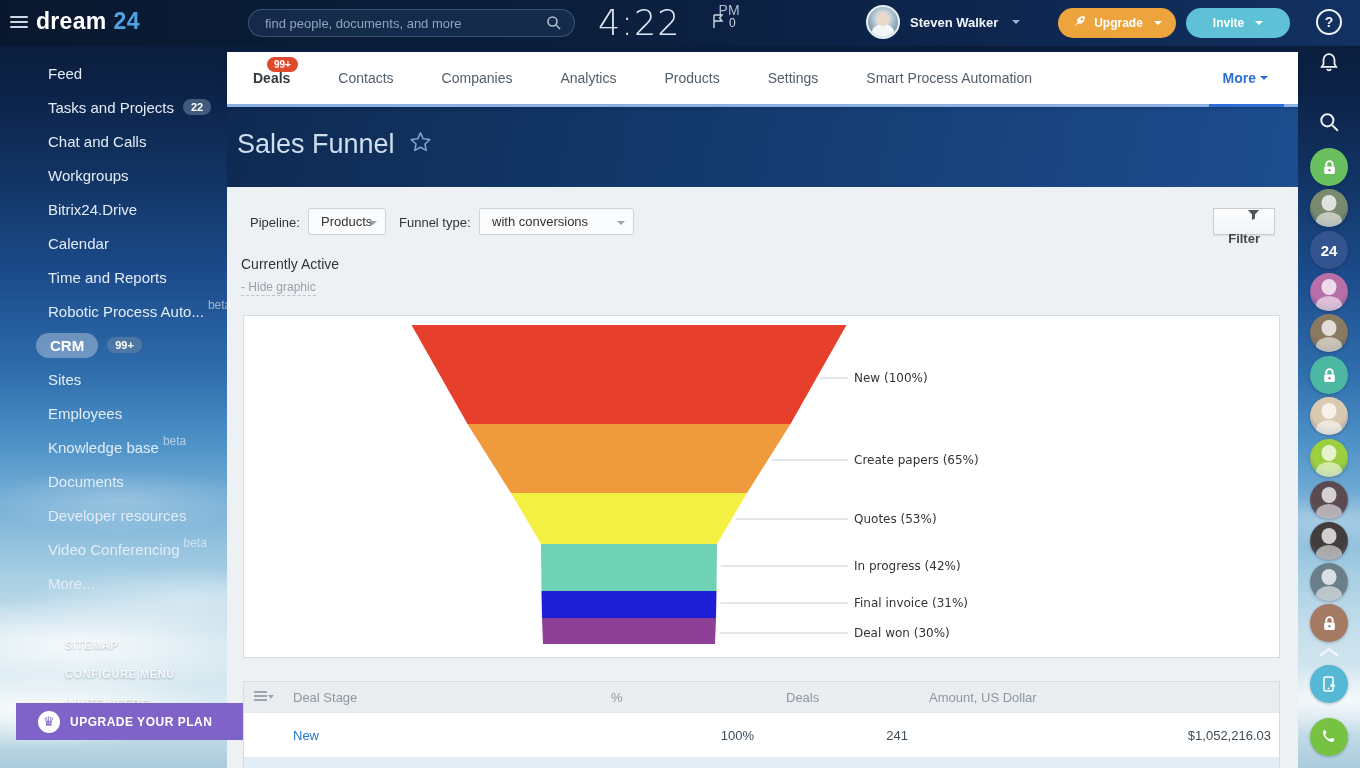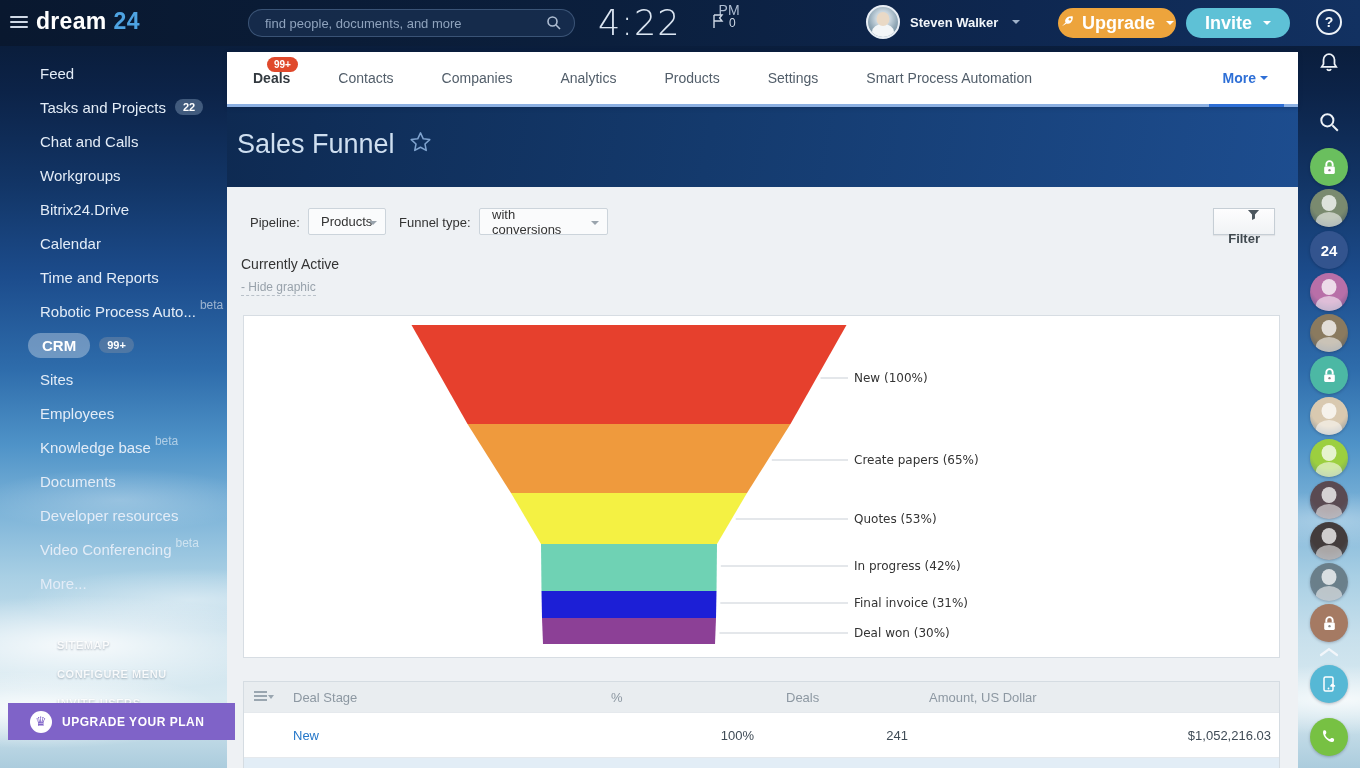--- a/index.html
+++ b/index.html
@@ -32,36 +32,36 @@
   #clock { position:absolute; left:598px; top:2px; color:#dce6f2; font-weight:200; }
   #clock .time { font-size:35px; letter-spacing:1px; font-family:"DejaVu Sans",sans-serif; }
   #clock .mer { font-size:14px; vertical-align:20px; margin-left:2px; color:#aebdd2;padding-left:36px; }
   #flag-wrap { position:absolute; left:712px; top:14px; color:#cfd9e6; font-size:12px; display:flex; gap:5px; align-items:center; }
   #user-block { position:absolute; left:866px; top:5px; display:flex; align-items:center; gap:10px; cursor:pointer; }
   .hdr-avatar { width:34px; height:34px; border-radius:50%; border:2px solid #e8eef5; background:radial-gradient(circle at 50% 38%, #c9d6df 0 30%, #8fa6b5 60%, #5d7586 100%); position:relative; overflow:hidden; }
   .hdr-avatar::after { content:''; position:absolute; left:50%; top:58%; width:22px; height:16px; transform:translateX(-50%); border-radius:50% 50% 0 0; background:#f3f6f8; }
   .hdr-avatar::before { content:''; position:absolute; left:50%; top:18%; width:13px; height:14px; transform:translateX(-50%); border-radius:50%; background:#e9d9c6; z-index:2; }
   #user-name { color:#f2f6fa; font-size:13px; font-weight:bold; }
   .caret { display:inline-block; width:0; height:0; border-left:4px solid transparent; border-right:4px solid transparent; border-top:4px solid currentColor; margin-left:4px; vertical-align:2px; }
-  .hdr-btn { position:absolute; top:8px; height:30px; border-radius:16px; color:#fff; font-size:18px; font-weight:bold;
+  .hdr-btn { position:absolute; top:8px; height:30px; border-radius:16px; color:#fff; font-size:12px; font-weight:bold;
     display:flex; align-items:center; justify-content:center; gap:7px; cursor:pointer; }
   #upgrade-btn { left:1058px; width:118px; background:#eda43c; }
   #invite-btn { left:1186px; width:104px; background:#5ec1d6; }
   
   #right-rail { position:absolute; right:0; top:0; width:62px; height:768px; z-index:40; }
   .rail-item { position:absolute; left:50%; transform:translateX(-50%); cursor:pointer; }
   .rail-circle { width:38px; height:38px; border-radius:50%; display:flex; align-items:center; justify-content:center;
     box-shadow:0 1px 3px rgba(0,0,30,.25); position:relative; overflow:hidden; }
   .rail-bare { width:26px; height:26px; display:flex; align-items:center; justify-content:center; }
   .avatar-sil::after { content:''; position:absolute; left:50%; top:60%; width:26px; height:18px; transform:translateX(-50%); border-radius:50% 50% 0 0; background:rgba(255,255,255,.55); }
   .avatar-sil::before { content:''; position:absolute; left:50%; top:16%; width:15px; height:16px; transform:translateX(-50%); border-radius:50%; background:rgba(255,255,255,.75); }
   .badge24 { color:#fff; font-weight:bold; font-size:15px; }
   .help-glyph { width:26px; height:26px; border:2px solid #eef3f8; border-radius:50%; color:#eef3f8; font-size:14px; font-weight:bold; display:flex; align-items:center; justify-content:center; }
   
-  #sidebar { position:absolute; left:8px; top:46px; width:244px; height:722px; z-index:10; }
+  #sidebar { position:absolute; left:16px; top:46px; width:244px; height:722px; z-index:10; }
   #sidebar-menu { padding-top:10px; }
   .sb-item { height:34px; display:flex; align-items:center; padding-left:32px; color:#e3ecf7; font-size:15px; cursor:pointer; white-space:nowrap; }
   .sb-item .sb-badge { margin-left:9px; background:rgba(110,135,165,.55); color:#fff; font-size:11px; font-weight:bold; border-radius:9px; padding:2px 8px; }
   .sb-item .sb-beta { margin-left:4px; font-size:12px; color:rgba(255,255,255,.55); align-self:flex-start; margin-top:4px; }
   .sb-item.active { padding-left:20px; }
   .sb-item.active .pill { background:rgba(255,255,255,.32); border-radius:15px; padding:4px 14px; font-weight:bold; color:#fff; }
   .sb-footer { margin-top:30px;padding-left:17px; }
   .sb-flink { height:29px; display:flex; align-items:center; padding-left:32px; color:rgba(255,255,255,.88); font-size:11px; font-weight:bold; letter-spacing:.6px; cursor:pointer; text-shadow:0 1px 2px rgba(0,30,60,.3); }
   #upgrade-plan { position:absolute; left:0; top:657px; width:227px; height:37px; background:#7f63c8; display:flex; align-items:center; padding-left:22px; gap:10px; color:#fff; font-size:12px; font-weight:bold; letter-spacing:.5px; cursor:pointer; }
   #upgrade-plan .crown { width:22px; height:22px; background:#fff; border-radius:50%; color:#7f63c8; font-size:13px; display:flex; align-items:center; justify-content:center; font-family:"DejaVu Sans",sans-serif; }
@@ -265,21 +265,21 @@
     </div>
   </div>
 
   <div id="content">
     <span class="ctl-label" style="left:23px">Pipeline:</span>
     <div class="select-box" style="left:81px;width:78px">
       <span>Products</span>
         <span class="caret"></span>
     </div>
     <span class="ctl-label" style="left:172px">Funnel type:</span>
-    <div class="select-box" style="left:252px;width:129px">
+    <div class="select-box" style="left:252px;width:155px">
       <span>with conversions</span>
         <span class="caret"></span>
     </div>
     <div id="filter-btn">
       <span><svg width="13" height="12" viewBox="0 0 14 13">
             <path d="M1 1h12L8.6 6v4.4L5.4 12V6z" fill="#4c565e"></path>
           </svg></span>
       <span>Filter</span>
     </div>
 

